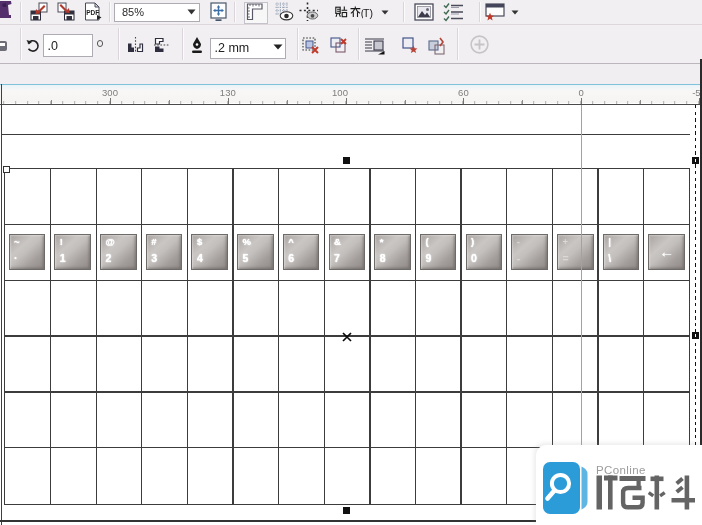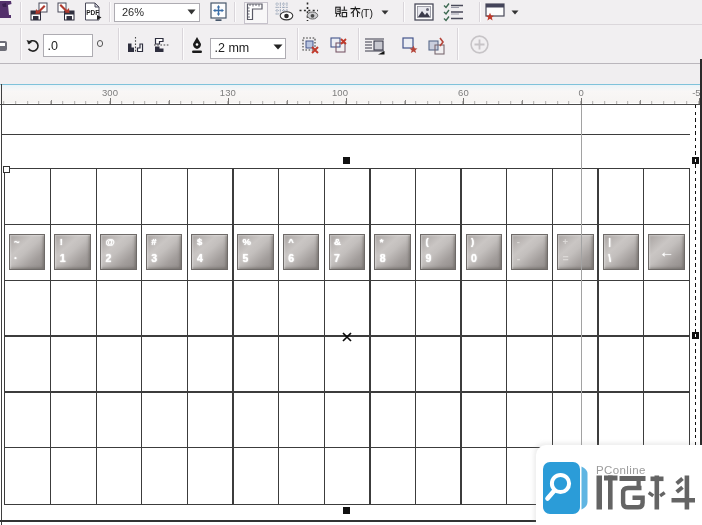--- a/index.html
+++ b/index.html
@@ -69,21 +69,21 @@
 <path d="M4 2 L10 8 L12 6 L12.5 11 L7.5 10.5 L8.5 9.5 L2.5 3.5 Z" fill="#b03a2e"></path>
     </svg>
 <svg class="abs" style="left:84px;top:2px" width="19" height="19" viewBox="0 0 19 19">
 <path d="M1.5 1 H11 L15 5 V18 H1.5 Z" fill="#fff" stroke="#4a4a5a"></path>
 <path d="M11 1 L15 5 H11 Z" fill="#d8d8e0" stroke="#4a4a5a"></path>
 <text x="2.2" y="12.5" font-size="6.5" font-weight="bold" font-family="Liberation Sans" fill="#222">PDF</text>
 <path d="M13 13 L17.5 15.5 L13 18 Z" fill="#222"></path>
     </svg>
 <div class="abs sep1" style="left:108.5px"></div>
 <div class="abs field" style="left:114px;top:3px;width:84px;height:17px"></div>
-<div class="abs" style="left:122px;top:5.5px;font-size:11px;color:#2a2a2a">26%</div>
+<div class="abs" style="left:122px;top:5.5px;font-size:11px;color:#2a2a2a">85%</div>
 <svg class="abs" style="left:187px;top:9px" width="9" height="6" viewBox="0 0 9 6">
       <path d="M0.5 0.5 H8.5 L4.5 5.5 Z" fill="#333"></path>
     </svg>
 <svg class="abs" style="left:210px;top:2px" width="17" height="20" viewBox="0 0 17 20">
 <rect x="1" y="1" width="15" height="15" fill="#fdfdfd" stroke="#46566a" stroke-width="1.2"></rect>
 <path d="M8.5 3 L10.2 5.4 H9.2 V7.8 H11.6 V6.8 L14 8.5 L11.6 10.2 V9.2 H9.2 V11.6 H10.2 L8.5 14 L6.8 11.6 H7.8 V9.2 H5.4 V10.2 L3 8.5 L5.4 6.8 V7.8 H7.8 V5.4 H6.8 Z" fill="#3a6ea8"></path>
 <rect x="5.5" y="17.3" width="6" height="1.7" fill="#46566a"></rect>
     </svg>
 <div class="abs sep1" style="left:233.5px"></div>
 <div class="abs tbtn" style="left:243.5px;top:1.5px;width:22px;height:20px"></div>

